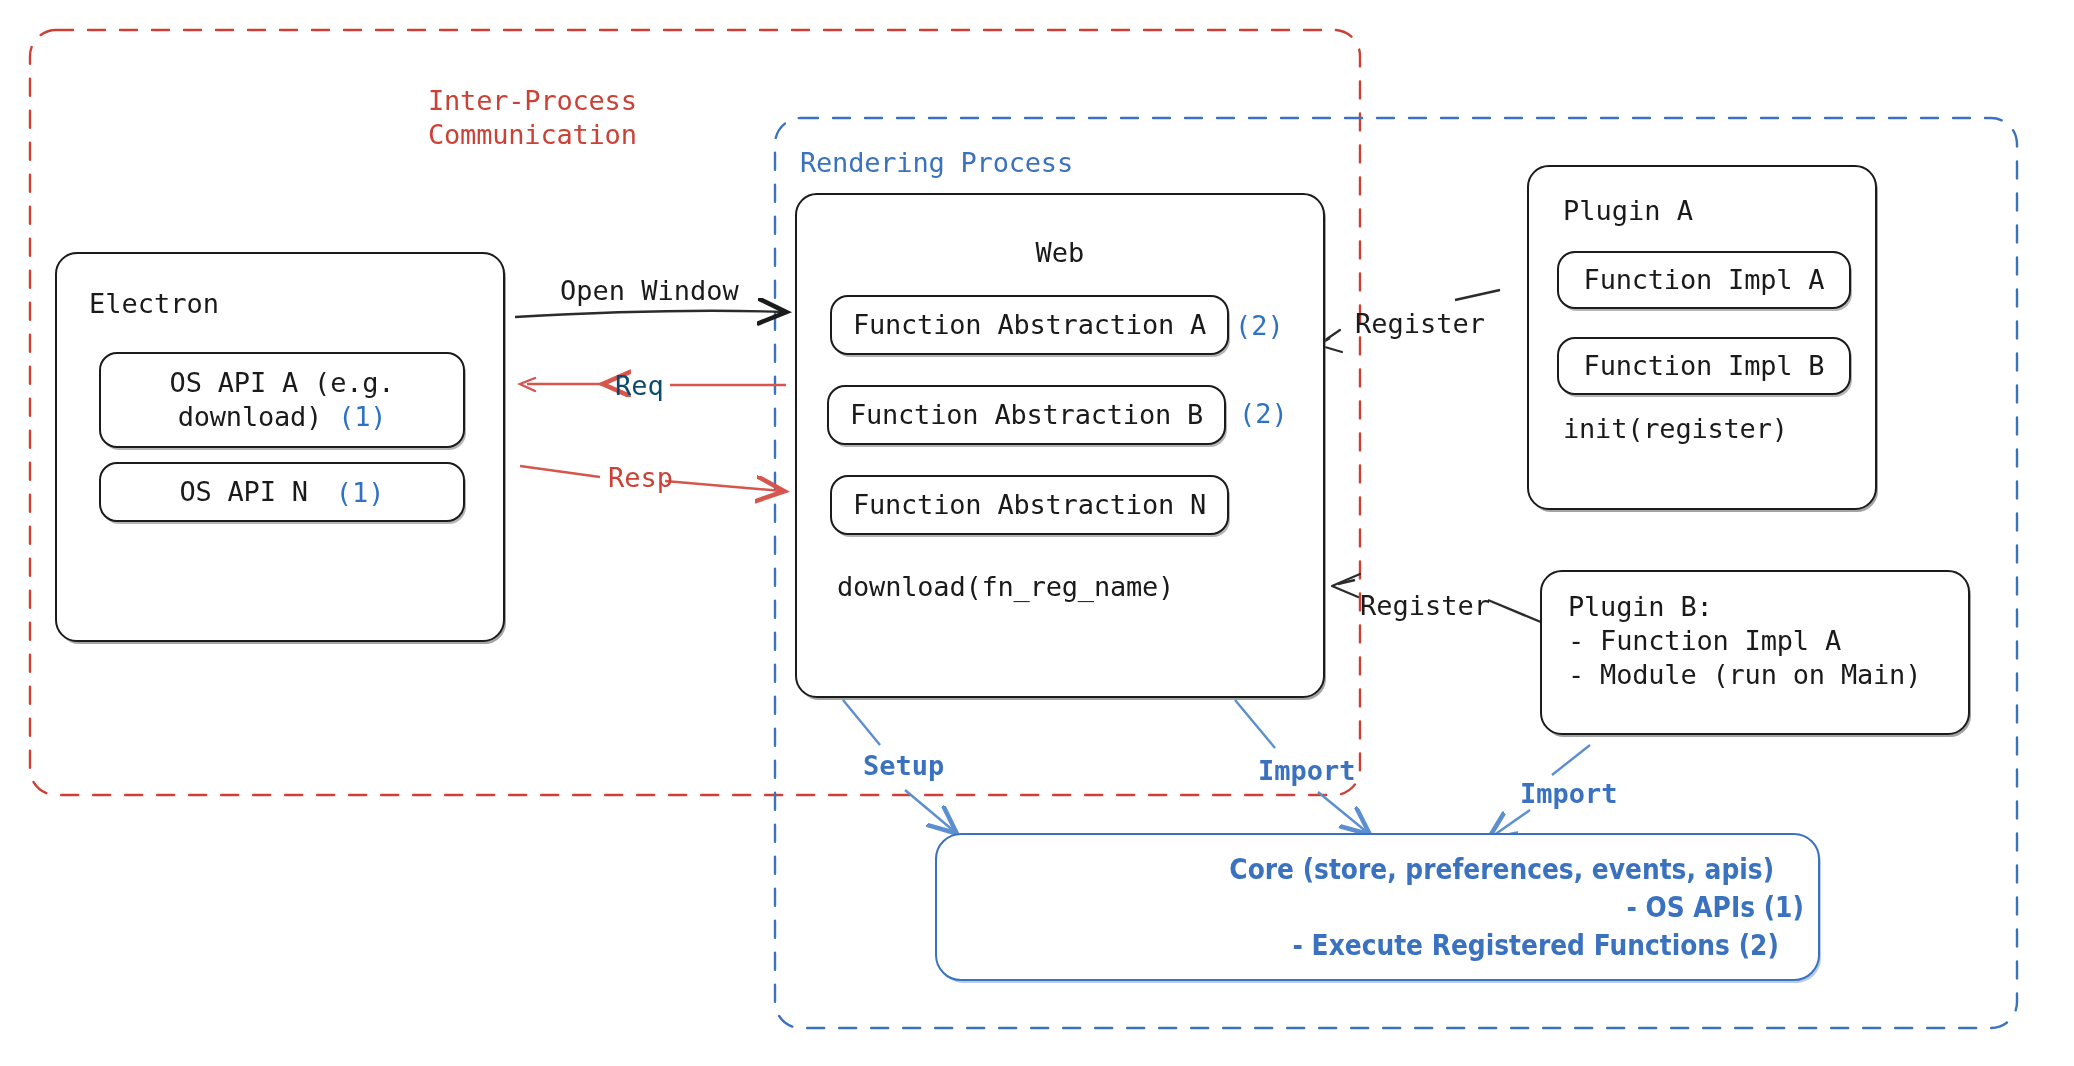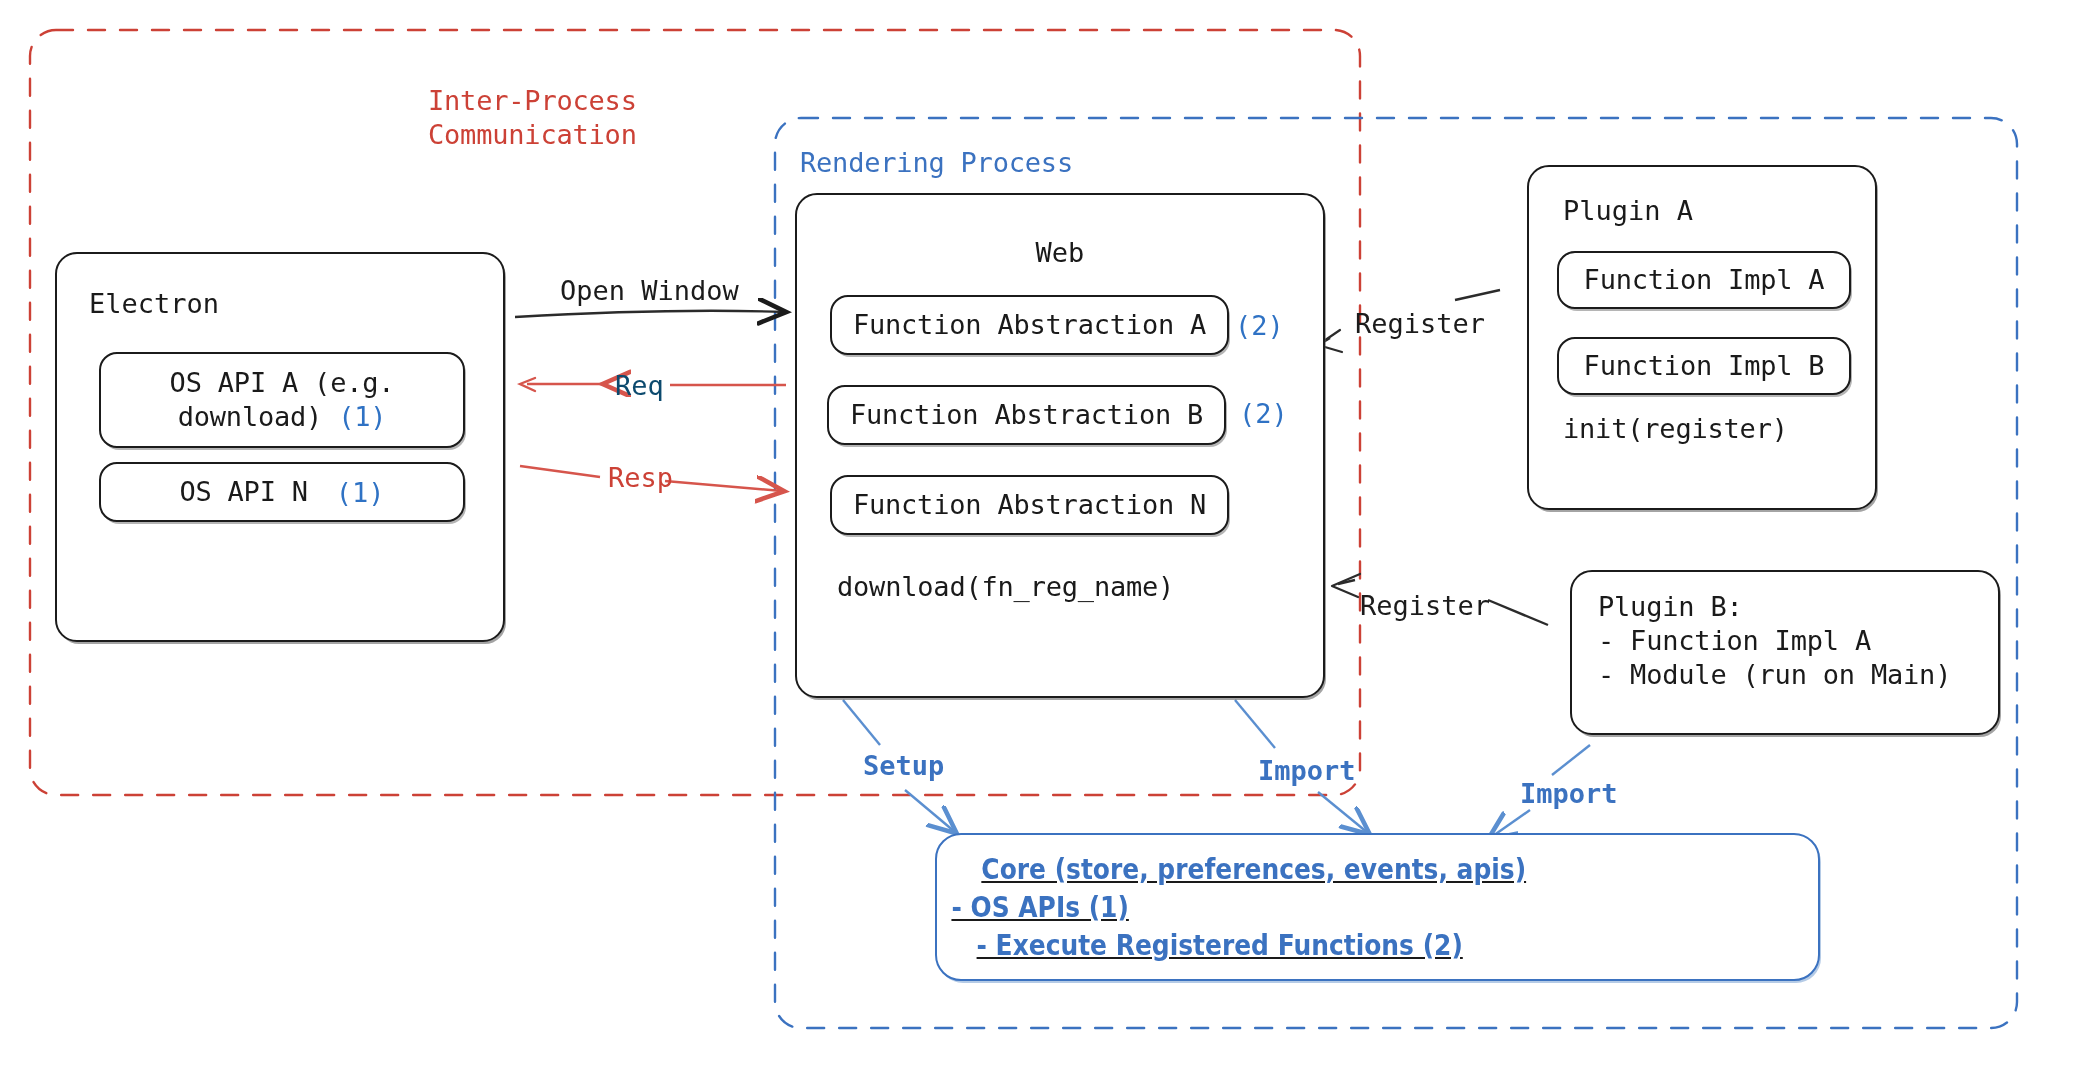--- a/index.html
+++ b/index.html
@@ -35,21 +35,21 @@
   .blue-txt{color:#3b72c0;}
   .red-txt{color:#cc4136;}
 
   .arrow-label{
     position:absolute;font-size:27px;line-height:1.2;white-space:pre;
   }
   .core-box{
     position:absolute;box-sizing:border-box;
     border:2.4px solid #3b72c0;border-radius:26px;background:#fff;
     box-shadow:2px 3px 0 -1px rgba(120,160,210,.55);
-    display:flex;flex-direction:column;align-items:flex-start;justify-content:center;text-decoration:underline;
+    display:flex;flex-direction:column;align-items:flex-end;justify-content:center;
   }
   .core-line{
     color:#3b72c0;font-family:"DejaVu Sans","Liberation Sans",sans-serif;
     font-weight:bold;font-size:29px;line-height:1.32;white-space:pre;
     transform:scaleX(.86);transform-origin:center;
   }
 </style>
 </head>
 <body>
 
@@ -171,21 +171,21 @@
       <span class="lbl">Function Impl A</span>
     </div>
 
     <div class="inner-box" style="position:absolute;left:28px;top:170px;width:290px;height:54px;">
       <span class="lbl">Function Impl B</span>
     </div>
 
     <div class="lbl" style="position:absolute;left:34px;top:245px;">init(register)</div>
   </div>
 
-  <div class="node box" style="left:1540px;top:570px;width:430px;height:165px;padding:18px 0 0 26px;margin-left:30px;">
+  <div class="node box" style="left:1540px;top:570px;width:430px;height:165px;padding:18px 0 0 26px;">
     <div class="lbl">Plugin B:</div>
     <div class="lbl">- Function Impl A</div>
     <div class="lbl">- Module (run on Main)</div>
   </div>
 
   <div class="core-box" style="left:935px;top:833px;width:885px;height:148px;">
     <div class="core-line">Core (store, preferences, events, apis)</div>
     <div class="core-line">- OS APIs (1)</div>
     <div class="core-line">- Execute Registered Functions (2)</div>
   </div>

